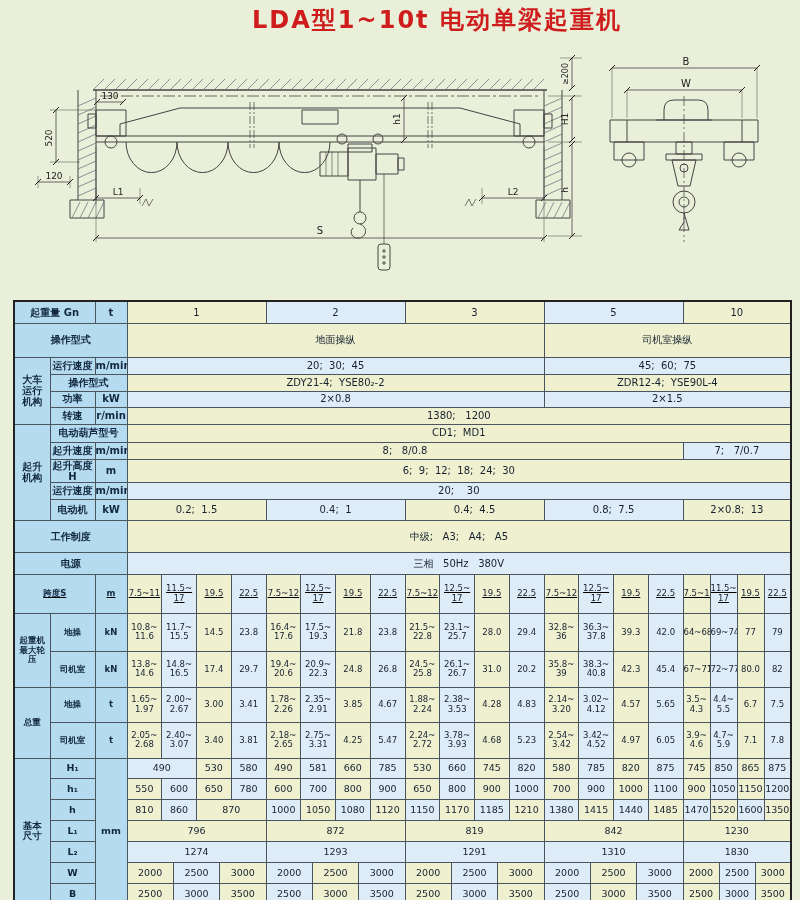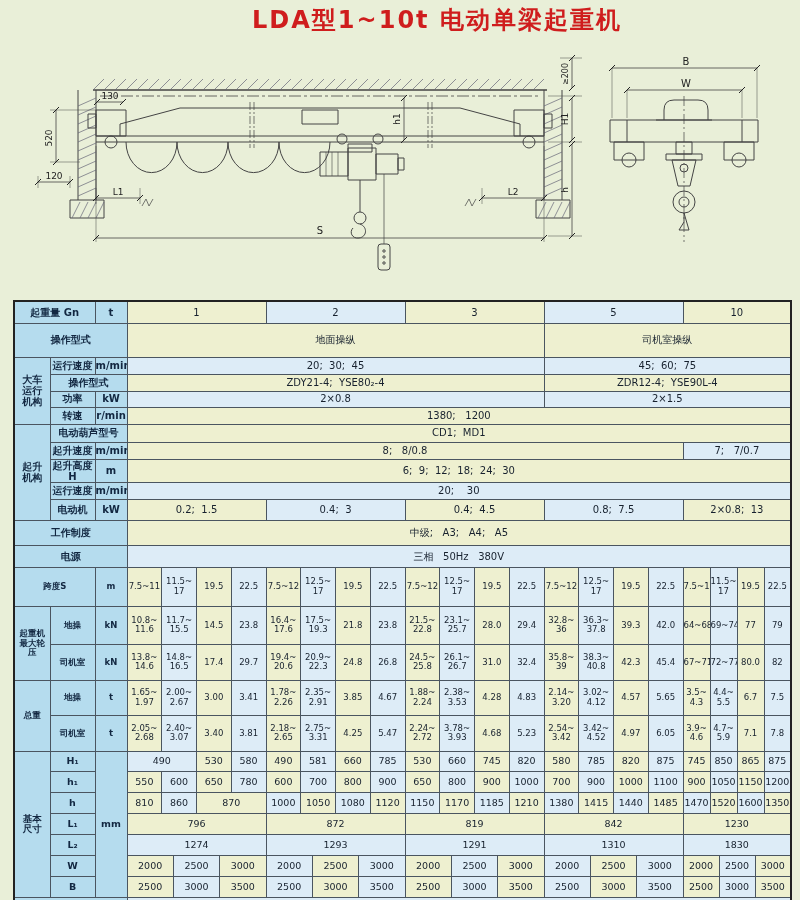--- a/index.html
+++ b/index.html
@@ -344,21 +344,21 @@
         <td colspan="1" rowspan="4" class="hd">大车
 运行
 机构</td>
         <td colspan="1" class="hd">运行速度</td>
         <td colspan="1" class="hd">m/min</td>
         <td colspan="36" class="b">20;  30;  45</td>
         <td colspan="24" class="b">45;  60;  75</td>
       </tr>
       <tr class="lg" style="height: 17px;">
         <td colspan="2" class="hd">操作型式</td>
-        <td colspan="36" class="y">ZDY21-4;  YSE80₂-4</td>
+        <td colspan="36" class="y">ZDY21-4;  YSE80₂-2</td>
         <td colspan="24" class="y">ZDR12-4;  YSE90L-4</td>
       </tr>
       <tr class="lg" style="height: 16px;">
         <td colspan="1" class="hd">功率</td>
         <td colspan="1" class="hd">kW</td>
         <td colspan="36" class="b">2×0.8</td>
         <td colspan="24" class="b">2×1.5</td>
       </tr>
       <tr class="lg" style="height: 17px;">
         <td colspan="1" class="hd">转速</td>
@@ -384,34 +384,34 @@
       </tr>
       <tr class="lg" style="height: 17px;">
         <td colspan="1" class="hd">运行速度</td>
         <td colspan="1" class="hd">m/min</td>
         <td colspan="60" class="b">20;    30</td>
       </tr>
       <tr class="lg" style="height: 21px;">
         <td colspan="1" class="hd">电动机</td>
         <td colspan="1" class="hd">kW</td>
         <td colspan="12" class="y">0.2;  1.5</td>
-        <td colspan="12" class="b">0.4;  3</td>
+        <td colspan="12" class="b">0.4;  1</td>
         <td colspan="12" class="y">0.4;  4.5</td>
         <td colspan="12" class="b">0.8;  7.5</td>
         <td colspan="12" class="y">2×0.8;  13</td>
       </tr>
-      <tr class="lg" style="height: 25px;">
+      <tr class="lg" style="height: 32px;">
         <td colspan="3" class="hd">工作制度</td>
         <td colspan="60" class="y">中级;   A3;   A4;   A5</td>
       </tr>
       <tr class="lg" style="height: 22px;">
         <td colspan="3" class="hd">电源</td>
         <td colspan="60" class="b">三相   50Hz   380V</td>
       </tr>
-      <tr class="sm" style="height: 39px;">
+      <tr class="sm" style="height: 39px; text-decoration: underline;">
         <td colspan="2" class="hd">跨度S</td>
         <td colspan="1" class="hd">m</td>
         <td colspan="3" class="y">7.5~11</td>
         <td colspan="3" class="b">11.5~
 17</td>
         <td colspan="3" class="y">19.5</td>
         <td colspan="3" class="b">22.5</td>
         <td colspan="3" class="y">7.5~12</td>
         <td colspan="3" class="b">12.5~
 17</td>
@@ -481,21 +481,21 @@
 20.6</td>
         <td colspan="3" class="b">20.9~
 22.3</td>
         <td colspan="3" class="y">24.8</td>
         <td colspan="3" class="b">26.8</td>
         <td colspan="3" class="y">24.5~
 25.8</td>
         <td colspan="3" class="b">26.1~
 26.7</td>
         <td colspan="3" class="y">31.0</td>
-        <td colspan="3" class="b">32.4</td>
+        <td colspan="3" class="b">20.2</td>
         <td colspan="3" class="y">35.8~
 39</td>
         <td colspan="3" class="b">38.3~
 40.8</td>
         <td colspan="3" class="y">42.3</td>
         <td colspan="3" class="b">45.4</td>
         <td colspan="3" class="y">67~71</td>
         <td colspan="3" class="b">72~77</td>
         <td colspan="3" class="y">80.0</td>
         <td colspan="3" class="b">82</td>

